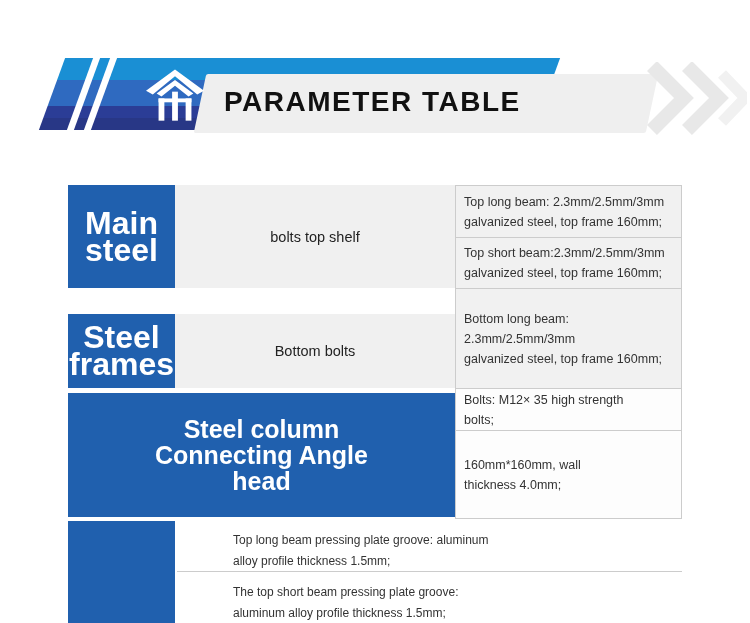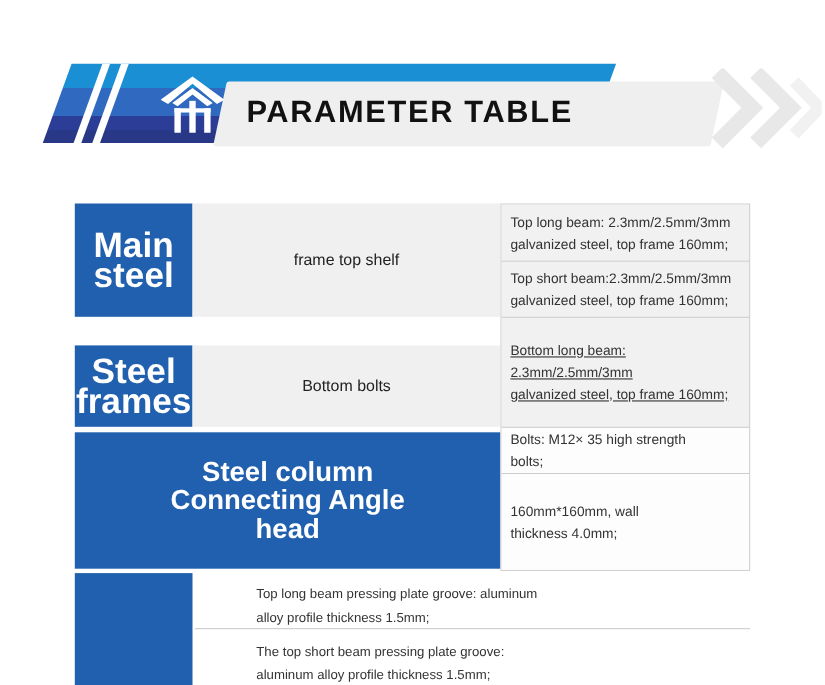--- a/index.html
+++ b/index.html
@@ -91,39 +91,39 @@
       <path d="M45 4 L77 36 L45 68" fill="none" stroke="#e8e8e8" stroke-width="14"></path>
       <path d="M80 12 L103 36 L80 60" fill="none" stroke="#f1f1f1" stroke-width="11"></path>
     </svg>
   </header>
 
   <main>
 
     <div class="cell cat" style="left:68px;top:185px;width:107px;height:103px;">
         <span>Main<br>steel</span>
       </div>
-    <div class="cell item" style="left:175px;top:185px;width:280px;height:103px;">frame top shelf</div>
+    <div class="cell item" style="left:175px;top:185px;width:280px;height:103px;">bolts top shelf</div>
 
     <div class="cell cat" style="left:68px;top:314px;width:107px;height:74px;">
         <span>Steel<br>frames</span>
       </div>
     <div class="cell item" style="left:175px;top:314px;width:280px;height:74px;">Bottom bolts</div>
 
     <div class="cell cat wide" style="left:68px;top:393px;width:387px;height:124px;">
         <span>Steel column<br>Connecting Angle<br>head</span>
       </div>
 
     <div class="speccol">
       <div class="spec gray" style="height:52px;">
           <span>Top long beam: 2.3mm/2.5mm/3mm<br>galvanized steel, top frame 160mm;</span>
         </div>
       <div class="spec gray" style="height:51px;">
           <span>Top short beam:2.3mm/2.5mm/3mm<br>galvanized steel, top frame 160mm;</span>
         </div>
-      <div class="spec gray" style="height:100px;text-decoration:underline;">
+      <div class="spec gray" style="height:100px;">
           <span>Bottom long beam: 2.3mm/2.5mm/3mm<br>galvanized steel, top frame 160mm;</span>
         </div>
       <div class="spec white" style="height:42px;">
           <span>Bolts: M12× 35 high strength<br>bolts;</span>
         </div>
       <div class="spec white">
           <span>160mm*160mm, wall<br>thickness 4.0mm;</span>
         </div>
     </div>
 

